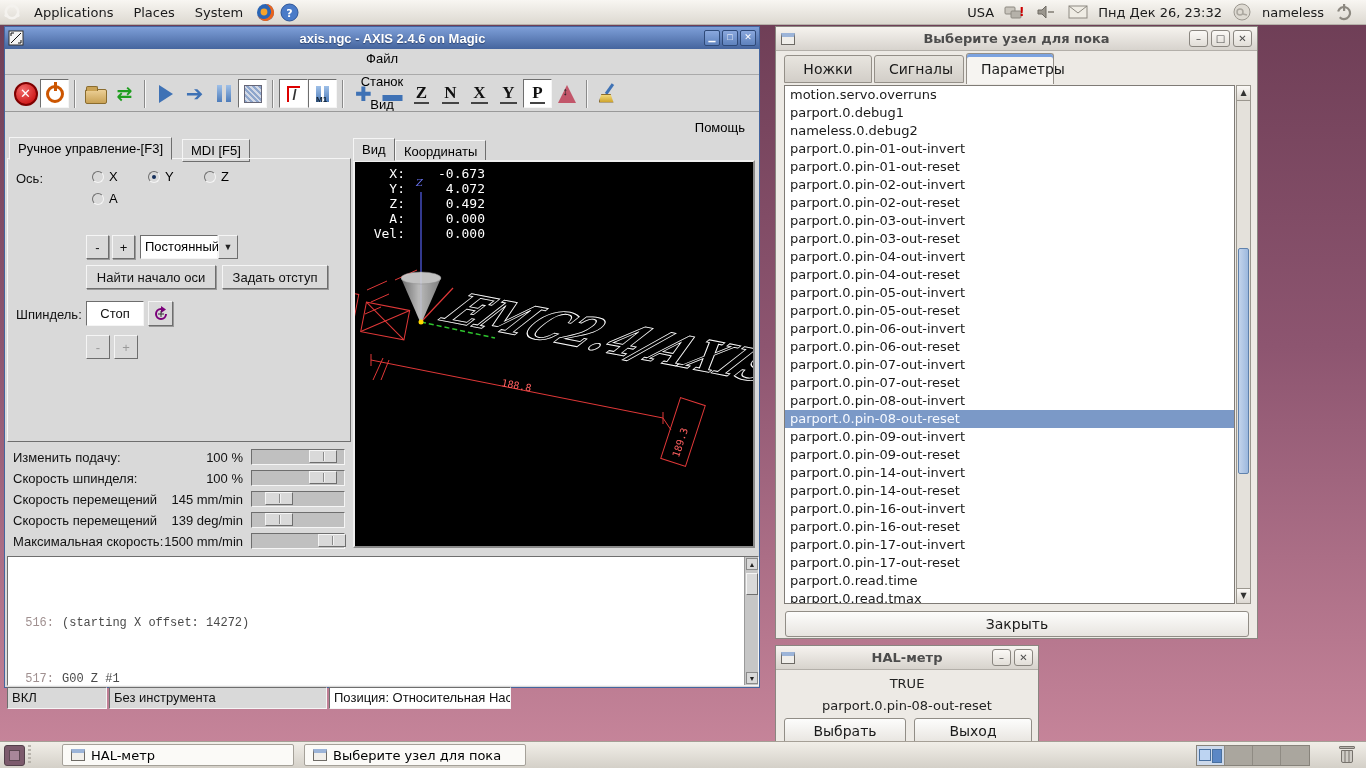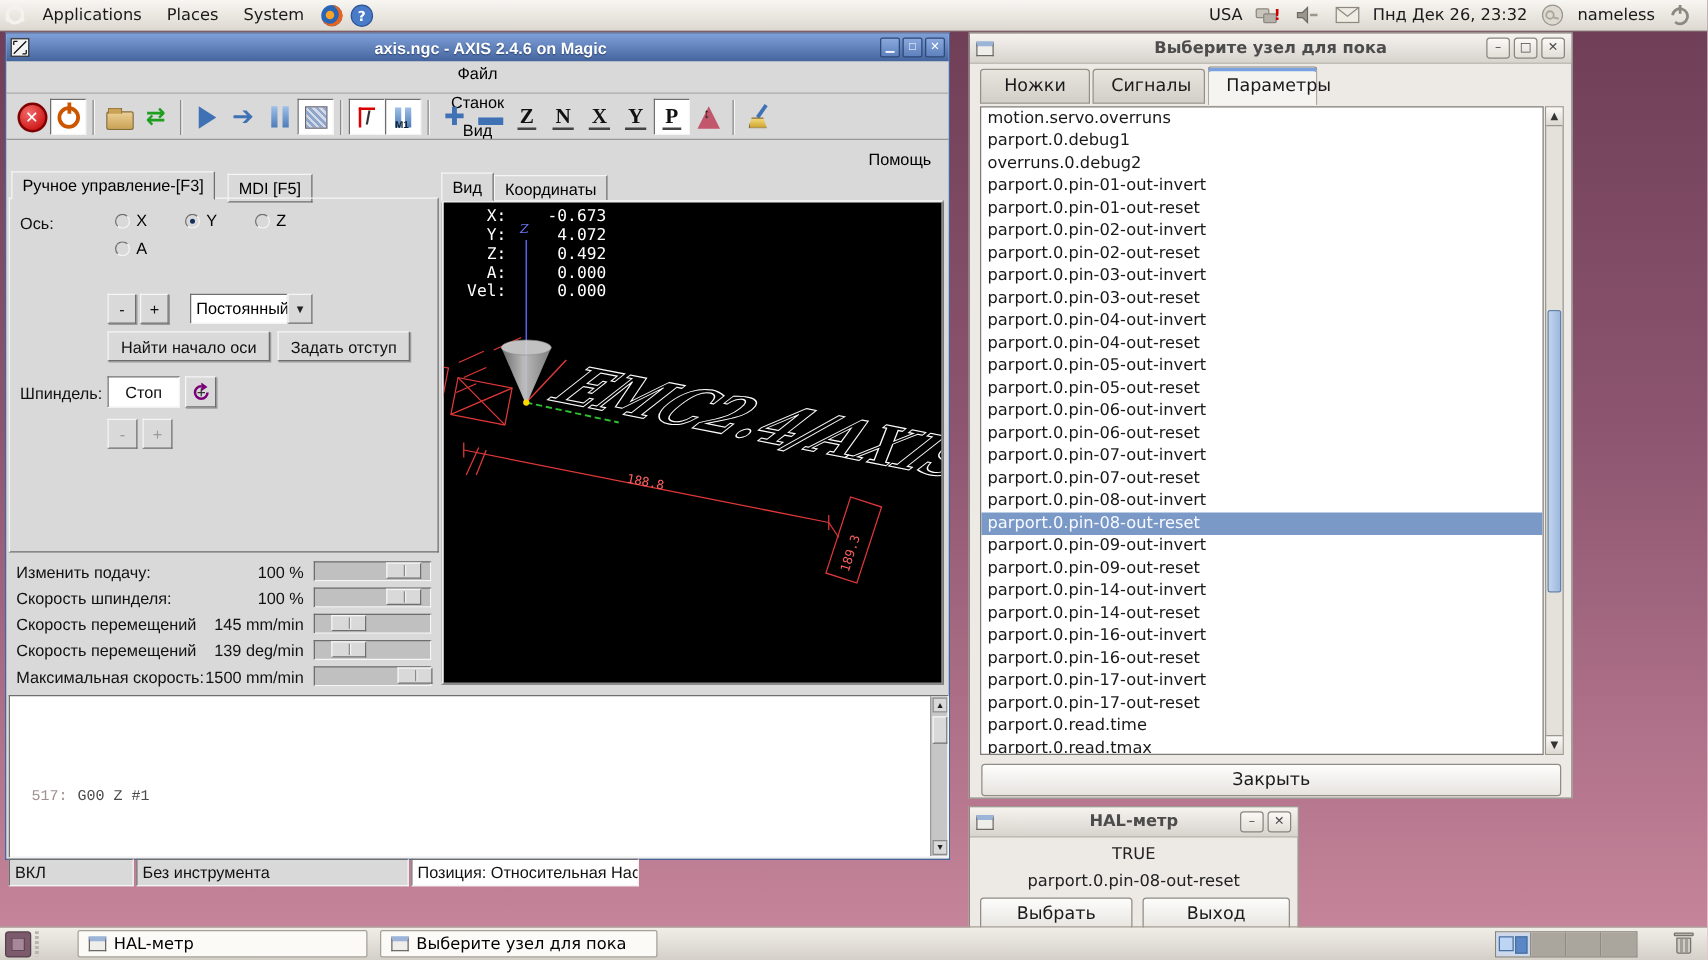--- a/index.html
+++ b/index.html
@@ -76,21 +76,21 @@
   .ltab.inactive { border-bottom:1px solid #6e6e6e; }
   .lframe { position:absolute; left:2px; top:109px; width:344px; height:284px; border:1px solid; border-color:#f5f5f5 #6e6e6e #6e6e6e #f5f5f5; font-size:13px; }
   .lbl { position:absolute; color:#111; }
   .radio { position:absolute; display:flex; align-items:center; gap:5px; }
   .rb { width:12px; height:12px; border-radius:50%; background:#d9d9d9; border:1px solid; border-color:#6e6e6e #f5f5f5 #f5f5f5 #6e6e6e; position:relative; }
   .radio.checked .rb::after { content:""; position:absolute; left:3px; top:3px; width:4px; height:4px; border-radius:50%; background:#16305c; }
   .tbutton { position:absolute; display:flex; align-items:center; justify-content:center; font-size:13px; color:#111; background:#d9d9d9; border:1px solid; border-color:#f5f5f5 #6e6e6e #6e6e6e #f5f5f5; box-shadow:1px 1px 0 #9a9a9a; }
   .tbutton.sunken { background:#fff; border-color:#6e6e6e #f5f5f5 #f5f5f5 #6e6e6e; box-shadow:none; }
   .tbutton.disabled { color:#9a9a9a; box-shadow:none; }
   .combo { position:absolute; display:flex; }
-  .combo .cfield { width:78px; height:24px; background:#fff; border:1px solid; border-color:#6e6e6e #f5f5f5 #f5f5f5 #6e6e6e; font-size:13px; padding:3px 4px;margin-left:12px; }
+  .combo .cfield { width:78px; height:24px; background:#fff; border:1px solid; border-color:#6e6e6e #f5f5f5 #f5f5f5 #6e6e6e; font-size:13px; padding:3px 4px; }
   .combo .carrow { width:20px; height:24px; background:#d9d9d9; border:1px solid; border-color:#f5f5f5 #6e6e6e #6e6e6e #f5f5f5; text-align:center; font-size:9px; line-height:22px; color:#222; }
 
   
   .sliders { position:absolute; left:2px; top:398px; width:344px; height:108px; }
   .srow { position:absolute; left:0; width:344px; height:21px; }
   .sl-label { position:absolute; left:6px; top:3px; font-size:13px; color:#111; white-space:nowrap; }
   .sl-value { position:absolute; right:108px; top:3px; font-size:13px; color:#111; white-space:nowrap; }
   .sl-track { position:absolute; right:6px; top:2px; width:94px; height:16px; background:#c0c0c0; border:1px solid; border-color:#6e6e6e #f5f5f5 #f5f5f5 #6e6e6e; }
   .sl-handle { position:absolute; top:0px; width:28px; height:13px; background:#d9d9d9; border:1px solid; border-color:#f5f5f5 #6e6e6e #6e6e6e #f5f5f5; }
   .sl-handle::after { content:""; position:absolute; left:13px; top:1px; bottom:1px; width:1px; background:#8a8a8a; box-shadow:1px 0 0 #f2f2f2; }
@@ -490,20 +490,21 @@
           <ellipse cx="66" cy="116" rx="20" ry="6" fill="#d6d6d6" stroke="#9a9a9a" stroke-width="0.5"></ellipse>
         </g>
         <circle cx="66" cy="160" r="2.5" fill="#ffd800"></circle>
       </svg>
     </div>
 
     <div class="gcode">
       <div class="g-lines">
         
       
+          <div class="g-line"><span class="g-num">516:</span><span class="g-txt">(starting X offset: 14272)</span></div>
         
           <div class="g-line"><span class="g-num">517:</span><span class="g-txt">G00 Z #1</span></div>
         
           
         
           
         
           
         
           
@@ -540,21 +541,21 @@
   <span class="gtab" style="left:8px; width:88px; text-align:center;">Ножки</span>
   <span class="gtab" style="left:98px; width:90px; text-align:center;">Сигналы</span>
   <span class="gtab active" style="left:190px; width:88px; text-align:center;">Параметры</span>
 
   <div class="hal-list">
 
       <div class="hal-row">motion.servo.overruns</div>
 
       <div class="hal-row">parport.0.debug1</div>
 
-      <div class="hal-row">overruns.0.debug2</div>
+      <div class="hal-row">nameless.0.debug2</div>
 
       <div class="hal-row">parport.0.pin-01-out-invert</div>
 
       <div class="hal-row">parport.0.pin-01-out-reset</div>
 
       <div class="hal-row">parport.0.pin-02-out-invert</div>
 
       <div class="hal-row">parport.0.pin-02-out-reset</div>
 
       <div class="hal-row">parport.0.pin-03-out-invert</div>

